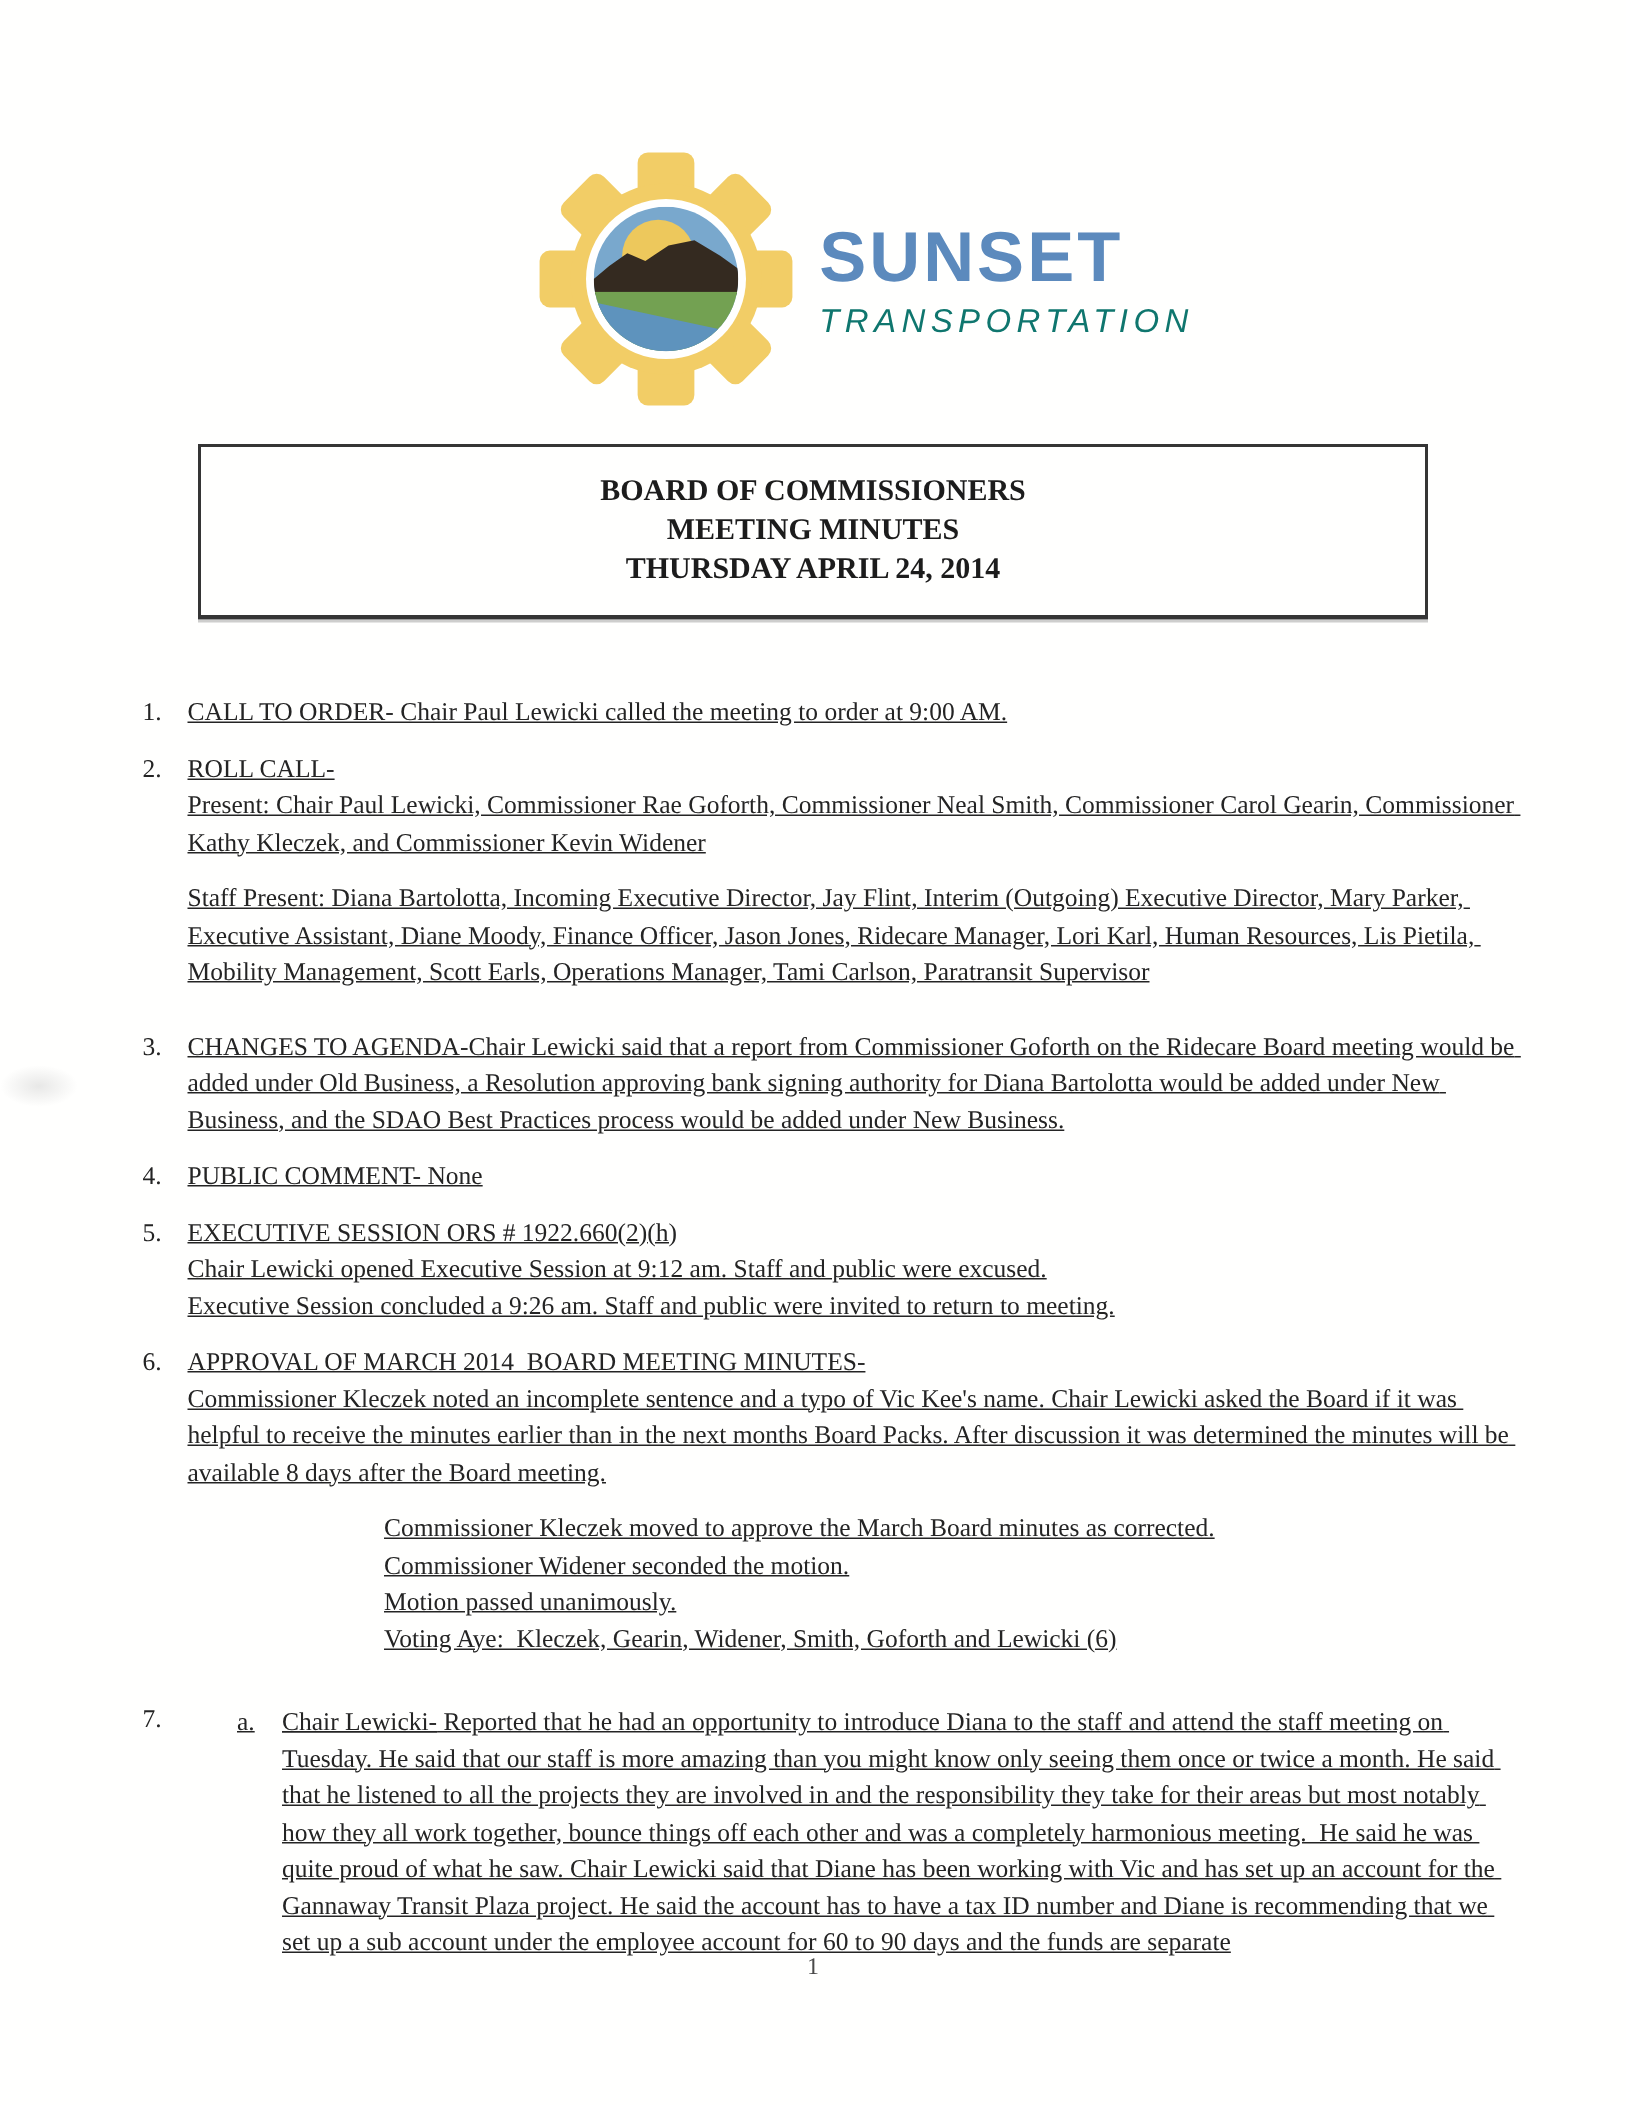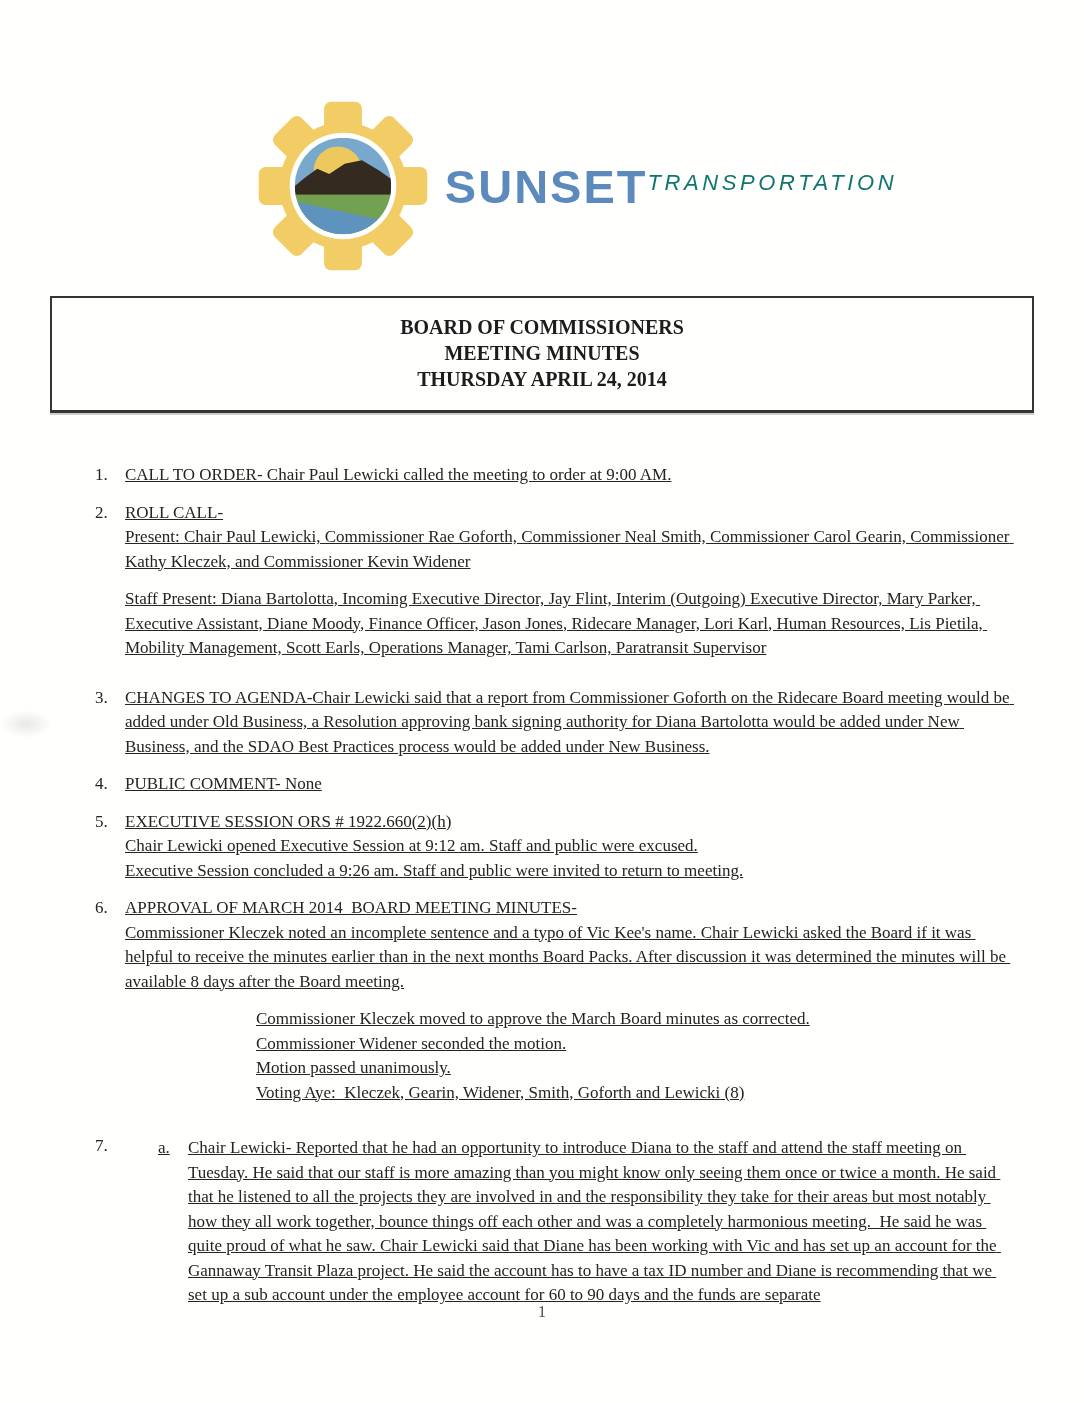--- a/index.html
+++ b/index.html
@@ -14,40 +14,40 @@
   
   .logo-row{
     padding-top:100px;
     padding-left:70px;
     display:flex;
     justify-content:center;
     align-items:center;
     gap:16px;
   }
   .logo-text{
-    display:flex;flex-direction:row;
+    display:flex;flex-direction:column;
     font-family:"Liberation Sans", sans-serif;
     line-height:1;
   }
   .logo-name{
     font-size:47px;font-weight:700;letter-spacing:2px;
     color:#5c8abd;
   }
   .logo-line2{
     font-size:22px;font-weight:400;letter-spacing:3.6px;
     color:#0f766e;margin-top:9px;font-style:italic;
   }
   .logo-line3{
     font-size:38px;font-weight:400;letter-spacing:5px;
     color:#7ba6ce;margin-top:7px;
   }
   
   .title-box{
     box-sizing:border-box;
-    width:984px;
+    width:820px;
     margin:24px auto 0;
     border:2px solid #353535;
     border-bottom-width:3px;
     text-align:center;
     padding:16px 0 18px;
     font-weight:700;
     font-size:20px;
     line-height:26px;
     color:#1c1c1c;
     box-shadow:0 2px 0 rgba(60,60,60,.25);
@@ -177,21 +177,21 @@
 
     <div class="item">
       <span class="num">6.</span>
       <div class="body">
         <p class="line">APPROVAL OF MARCH 2014  BOARD MEETING MINUTES-</p>
         <p class="line">Commissioner Kleczek noted an incomplete sentence and a typo of Vic Kee's name. Chair Lewicki asked the Board if it was helpful to receive the minutes earlier than in the next months Board Packs. After discussion it was determined the minutes will be available 8 days after the Board meeting.</p>
         <div class="motion">
           <p class="line">Commissioner Kleczek moved to approve the March Board minutes as corrected.</p>
           <p class="line">Commissioner Widener seconded the motion.</p>
           <p class="line">Motion passed unanimously.</p>
-          <p class="line">Voting Aye:  Kleczek, Gearin, Widener, Smith, Goforth and Lewicki (8)</p>
+          <p class="line">Voting Aye:  Kleczek, Gearin, Widener, Smith, Goforth and Lewicki (6)</p>
         </div>
       </div>
     </div>
 
     <div class="item gap-xl">
       <span class="num">7.</span>
       <div class="body">
         <div class="sub">
           <span class="sub-label">a.</span>
           <p class="line"><span class="lead">Chair Lewicki-</span><span> Reported that he had an opportunity to introduce Diana to the staff and attend the staff meeting on Tuesday. He said that our staff is more amazing than you might know only seeing them once or twice a month. He said that he listened to all the projects they are involved in and the responsibility they take for their areas but most notably how they all work together, bounce things off each other and was a completely harmonious meeting.  He said he was quite proud of what he saw. Chair Lewicki said that Diane has been working with Vic and has set up an account for the Gannaway Transit Plaza project. He said the account has to have a tax ID number and Diane is recommending that we set up a sub account under the employee account for 60 to 90 days and the funds are separate</span></p>

